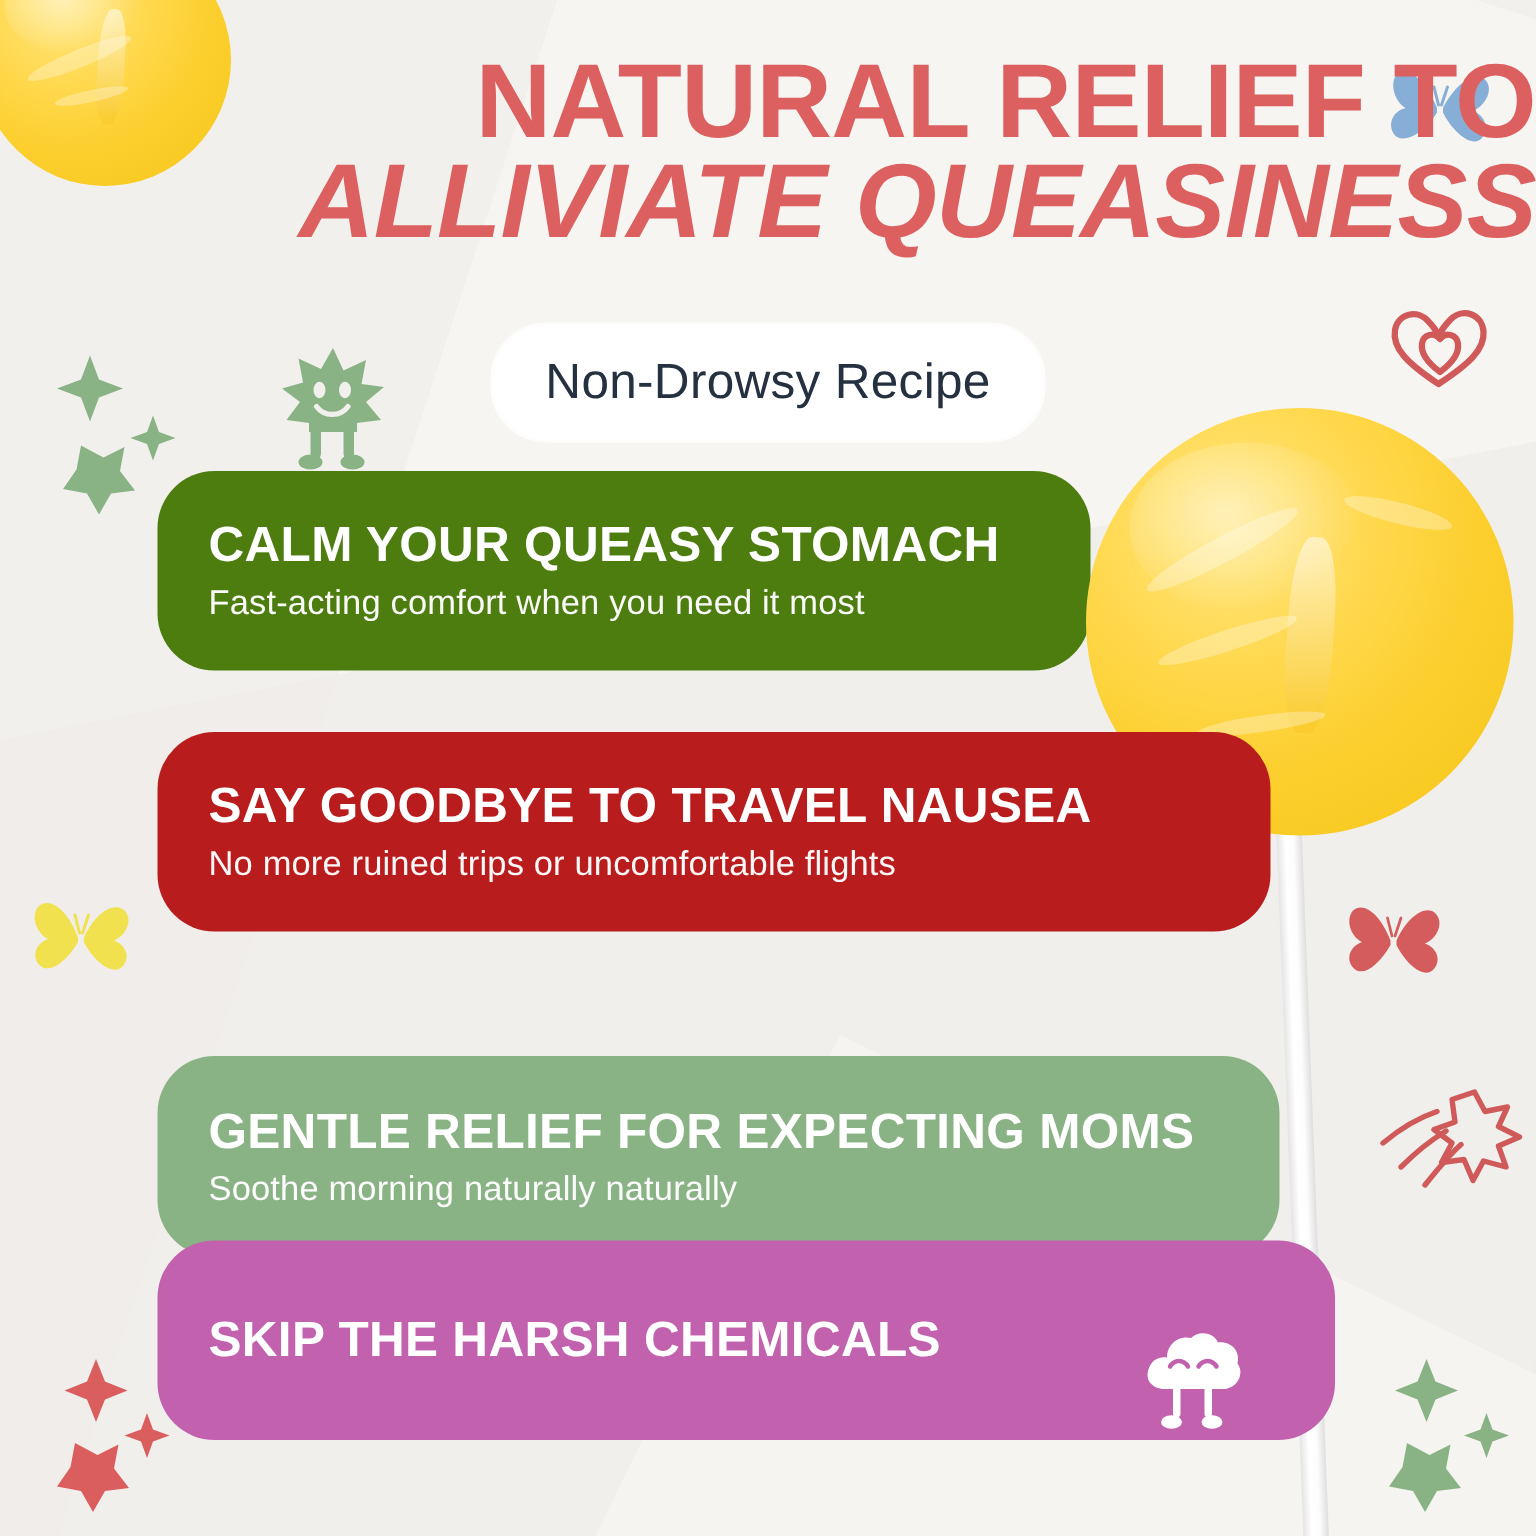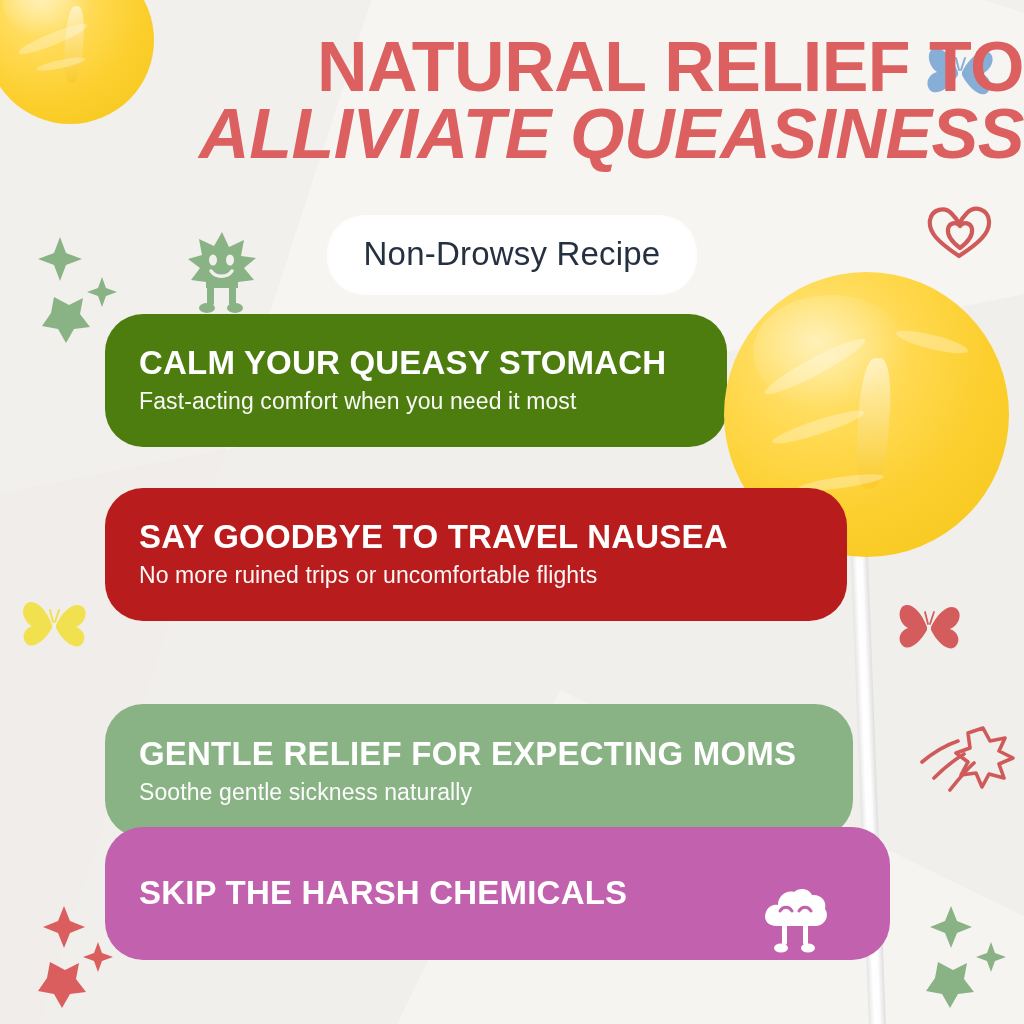--- a/index.html
+++ b/index.html
@@ -288,21 +288,21 @@
       <div class="bar-sub">Fast-acting comfort when you need it most</div>
     </div>
 
     <div class="bar" id="bar-1" style="background: #b91c1c;">
       <div class="bar-title">SAY GOODBYE TO TRAVEL NAUSEA</div>
       <div class="bar-sub">No more ruined trips or uncomfortable flights</div>
     </div>
 
     <div class="bar" id="bar-2" style="background: rgb(138, 179, 133);">
       <div class="bar-title">GENTLE RELIEF FOR EXPECTING MOMS</div>
-      <div class="bar-sub">Soothe gentle sickness naturally</div>
+      <div class="bar-sub">Soothe morning naturally naturally</div>
     </div>
 
     <div class="bar" id="bar-3" style="background: rgb(194, 97, 173);">
       <div class="bar-title">SKIP THE HARSH CHEMICALS</div>
     </div>
 
   </div>
 
   <div class="lolli" id="lolli-big">
     <div class="stick"></div>

